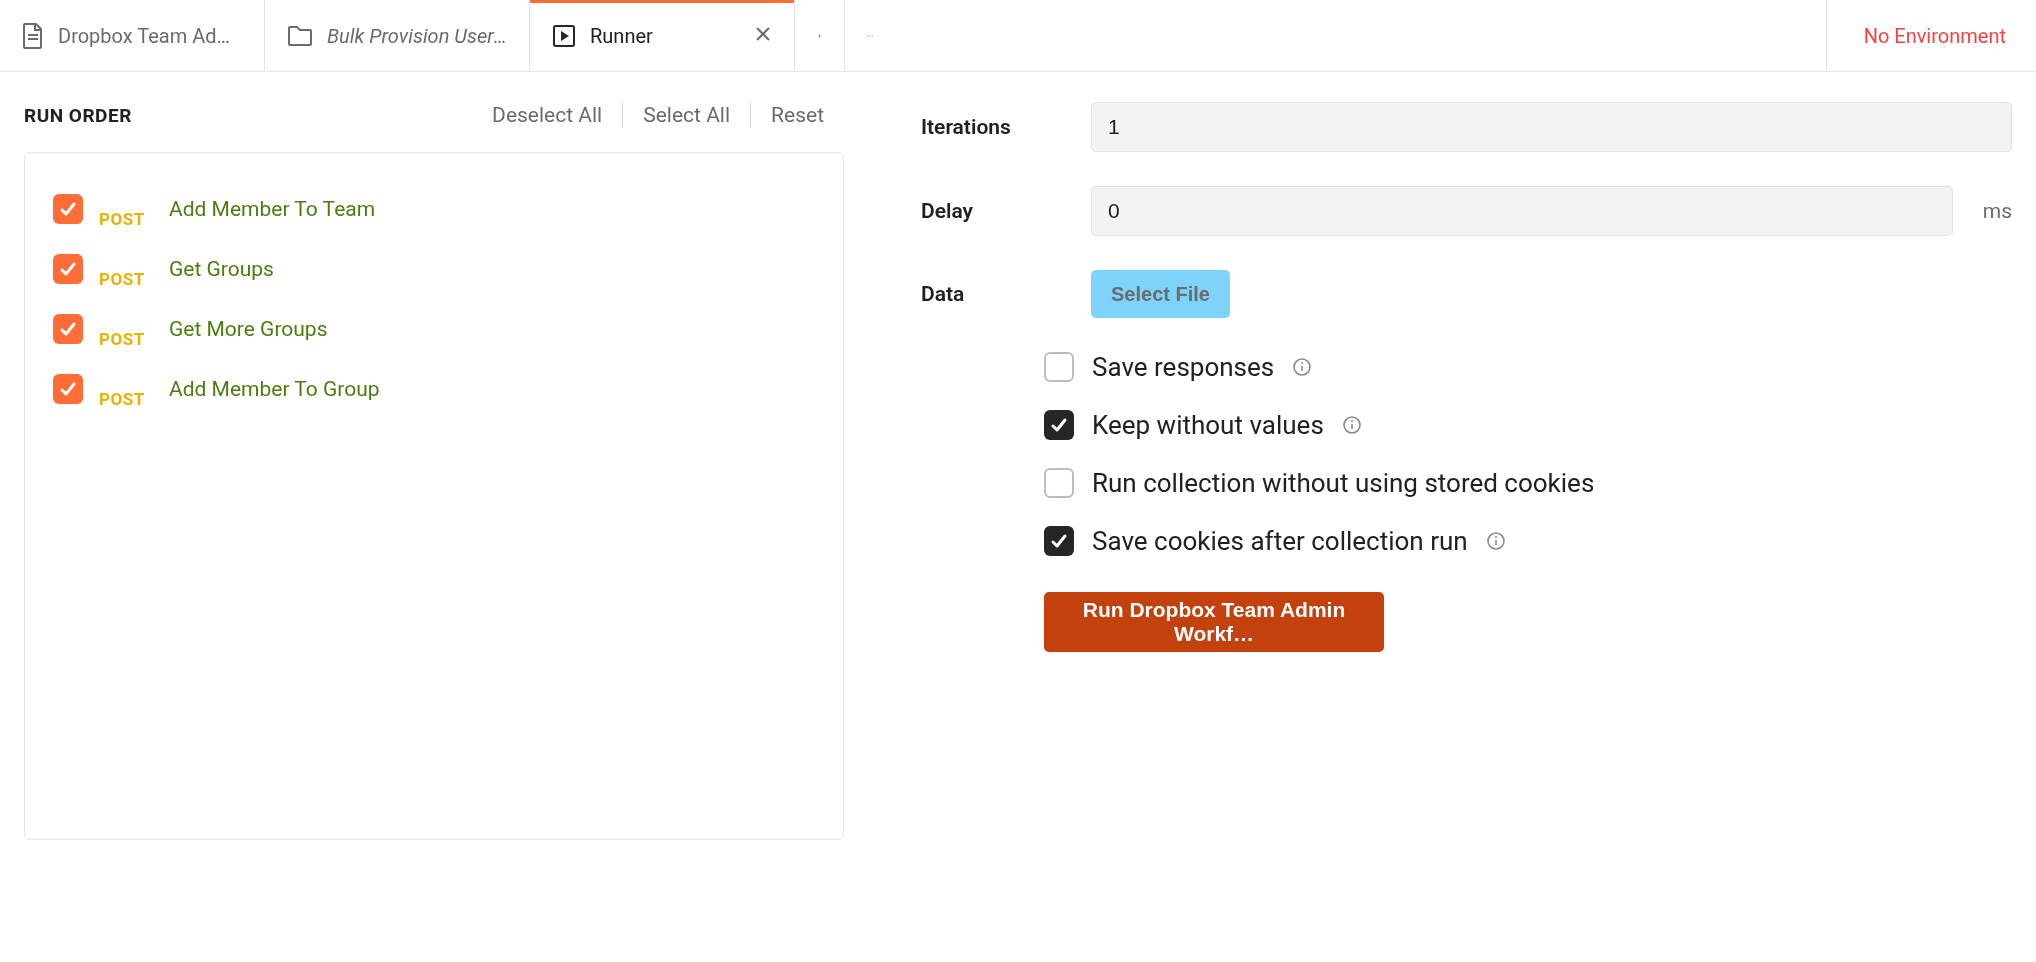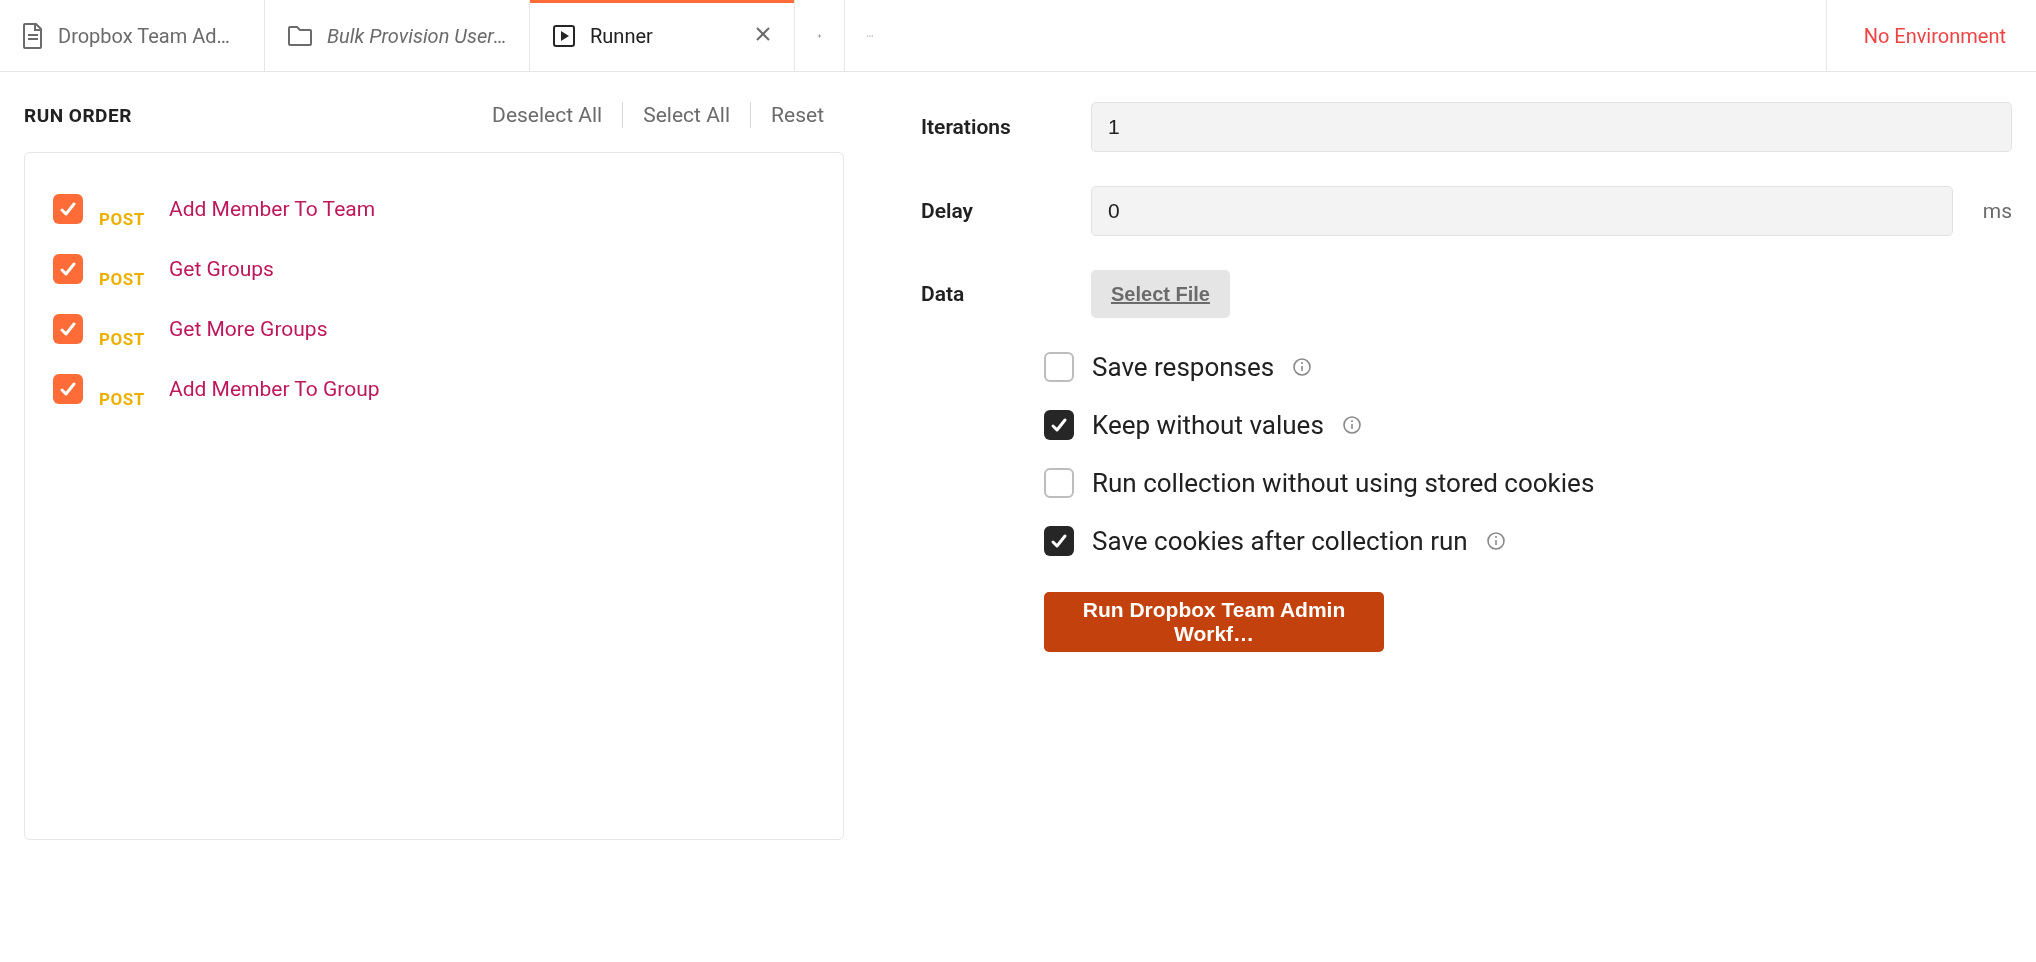--- a/index.html
+++ b/index.html
@@ -137,21 +137,21 @@
     .chk svg { display: block; }
     .method {
       color: #ecb100;
       font-weight: 700;
       font-size: 17px;
       letter-spacing: 0.5px;
       width: 54px;
       margin-top: 20px;
     }
     .reqname {
-      color: #be185d;
+      color: #4d7c0f;
       font-size: 21px;
     }
 
     
     .formrow {
       display: flex;
       align-items: center;
       gap: 20px;
       margin-bottom: 34px;
       margin-left: 47px;
@@ -178,21 +178,21 @@
       align-items: center;
       justify-content: center;
       height: 48px;
       padding: 0 20px;
       border-radius: 5px;
       font-size: 20px;
       font-weight: 600;
       cursor: pointer;
       border: none;
     }
-    .btn.grey { background: #e5e5e5; color: #6b6b6b; text-decoration: underline; }
+    .btn.grey { background: #7dd3fc; color: #6b6b6b; }
     .btn.primary {
       background: #c2410c;
       color: #fff;
       font-size: 21px;
       height: 60px;
       padding: 0 26px;
       max-width: 340px;
     }
 
     .checkrow {

